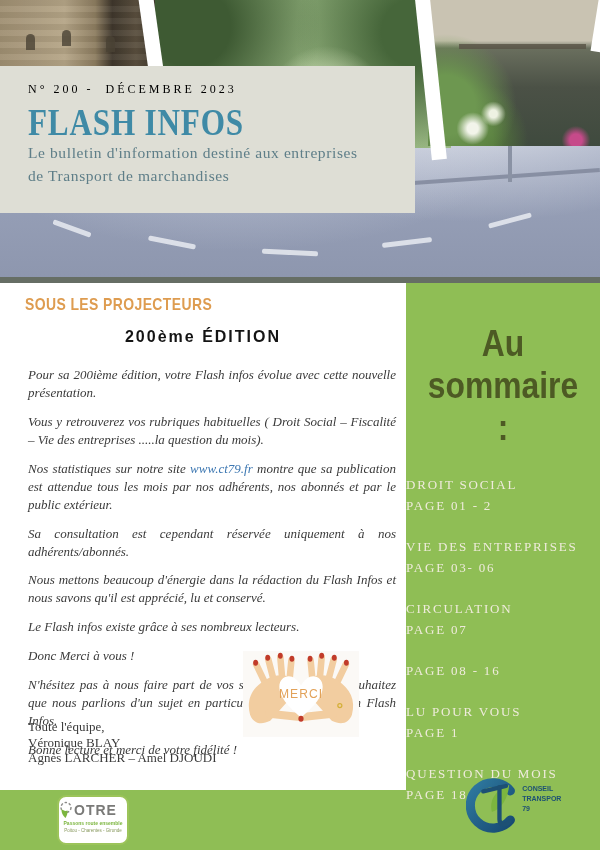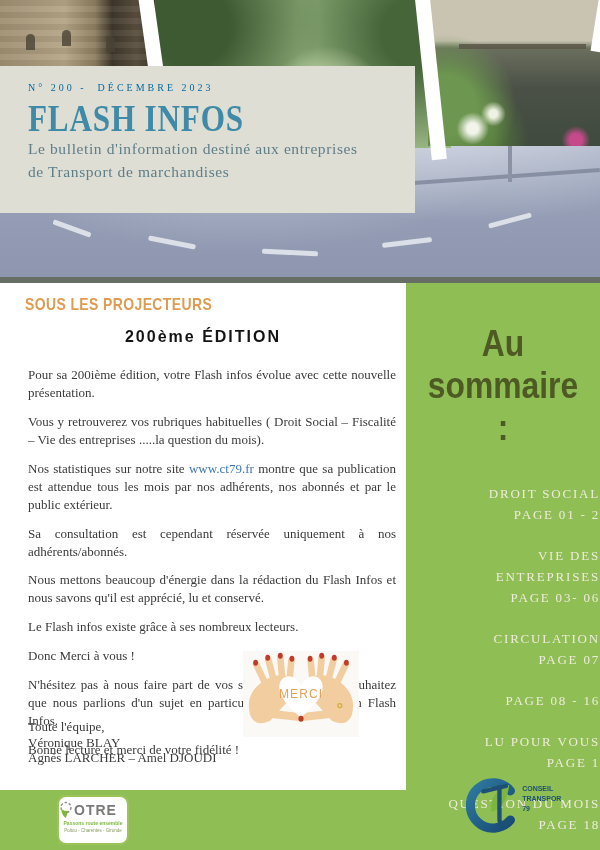--- a/index.html
+++ b/index.html
@@ -47,44 +47,44 @@
   .mill-bridge{position:absolute;left:18%;top:30%;width:74%;height:5px;background:#5a5648;opacity:.85;}
   .divider{position:absolute;background:#ffffff;z-index:4;}
   .divider1{left:144px;top:-8px;width:15px;height:92px;transform:rotate(-8deg);}
   .divider2{left:423px;top:-10px;width:15px;height:170px;transform:rotate(-6deg);}
   .divider3{right:-7px;top:-6px;width:12px;height:58px;transform:rotate(9deg);}
   .collage-edge{position:absolute;left:0;top:277px;width:600px;height:6px;background:#5d6452;opacity:.8;z-index:4;}
 
   
   .header-card{position:absolute;left:0;top:66px;width:415px;height:147px;background:#DEDED5;z-index:5;
     box-sizing:border-box;padding:16px 0 0 28px;}
-  .issue-line{font-family:"Liberation Serif",serif;font-size:10px;letter-spacing:3px;color:#0369a1;white-space:pre;}
+  .issue-line{font-family:"Liberation Serif",serif;font-size:12px;letter-spacing:3px;color:#000000;white-space:pre;}
   .flash-title{margin-top:6px;font-family:Liberation Serif, serif;font-weight:bold;font-size:38px;
     color:#3F8AA6;letter-spacing:1px;line-height:1;}
   .condensed{display:inline-block;transform:scaleX(.82);transform-origin:0 50%;}
   .subtitle{margin-top:0;font-size:15.5px;line-height:1.5;letter-spacing:.6px;color:#5E7E88;}
 
   
   .content{position:absolute;left:0;top:283px;width:406px;height:447px;background:#ffffff;z-index:2;}
   .section-label{margin:12px 0 0 25px;font-family:"Liberation Sans",sans-serif;font-weight:bold;
     font-size:17px;color:#DE9C50;letter-spacing:.5px;}
   .article-title{margin-top:13px;text-align:center;font-family:"Liberation Sans",sans-serif;
     font-weight:bold;font-size:16px;letter-spacing:2px;color:#141414;}
-  .paragraphs{margin:20px 10px 0 28px;font-size:13px;line-height:1.38;color:#3A3A3A;text-align:justify;}
+  .paragraphs{margin:20px 10px 0 28px;font-size:13px;line-height:1.38;color:#3A3A3A;text-align:justify;font-style:italic;}
   .paragraphs p{margin:0 0 11px 0;}
   .body-link{color:#3E78B2;text-decoration:none;}
   .signature{position:absolute;left:28px;top:436px;font-size:13px;line-height:15.5px;color:#3A3A3A;}
   .merci-card{position:absolute;left:243px;top:368px;width:116px;height:86px;}
 
   
   .sidebar{position:absolute;left:406px;top:283px;width:194px;height:567px;background:#8FBE55;z-index:3;}
   .sidebar-title{margin-top:40px;text-align:center;font-family:"Liberation Sans",sans-serif;
     font-weight:bold;font-size:37px;color:#4D5A24;}
   .sidebar-title .condensed{transform-origin:50% 50%;transform:scaleX(.86);}
-  .toc{margin-top:34px;text-align:right;font-family:"Liberation Serif",serif;color:#EFEBDC;padding-left:36px;}
+  .toc{margin-top:25px;text-align:left;font-family:"Liberation Serif",serif;color:#EFEBDC;}
   .toc-group{margin-bottom:20px;}
   .toc-label,.toc-pages{font-size:13px;letter-spacing:1.8px;line-height:21px;}
   .ct79-logo{position:absolute;left:60px;top:490px;}
 
   
   .bottom-strip{position:absolute;left:0;top:790px;width:406px;height:60px;background:#8FBE55;z-index:2;}
   .otre-box{position:absolute;left:57px;top:5px;width:72px;height:50px;background:#ffffff;
     border:2px solid #9CC45A;border-radius:9px;box-sizing:border-box;text-align:center;padding-top:4px;}
   .otre-row{display:flex;align-items:center;gap:1px;}
   .otre-name{font-family:"Liberation Sans",sans-serif;font-weight:bold;font-size:14px;color:#7a7a78;letter-spacing:1px;}

